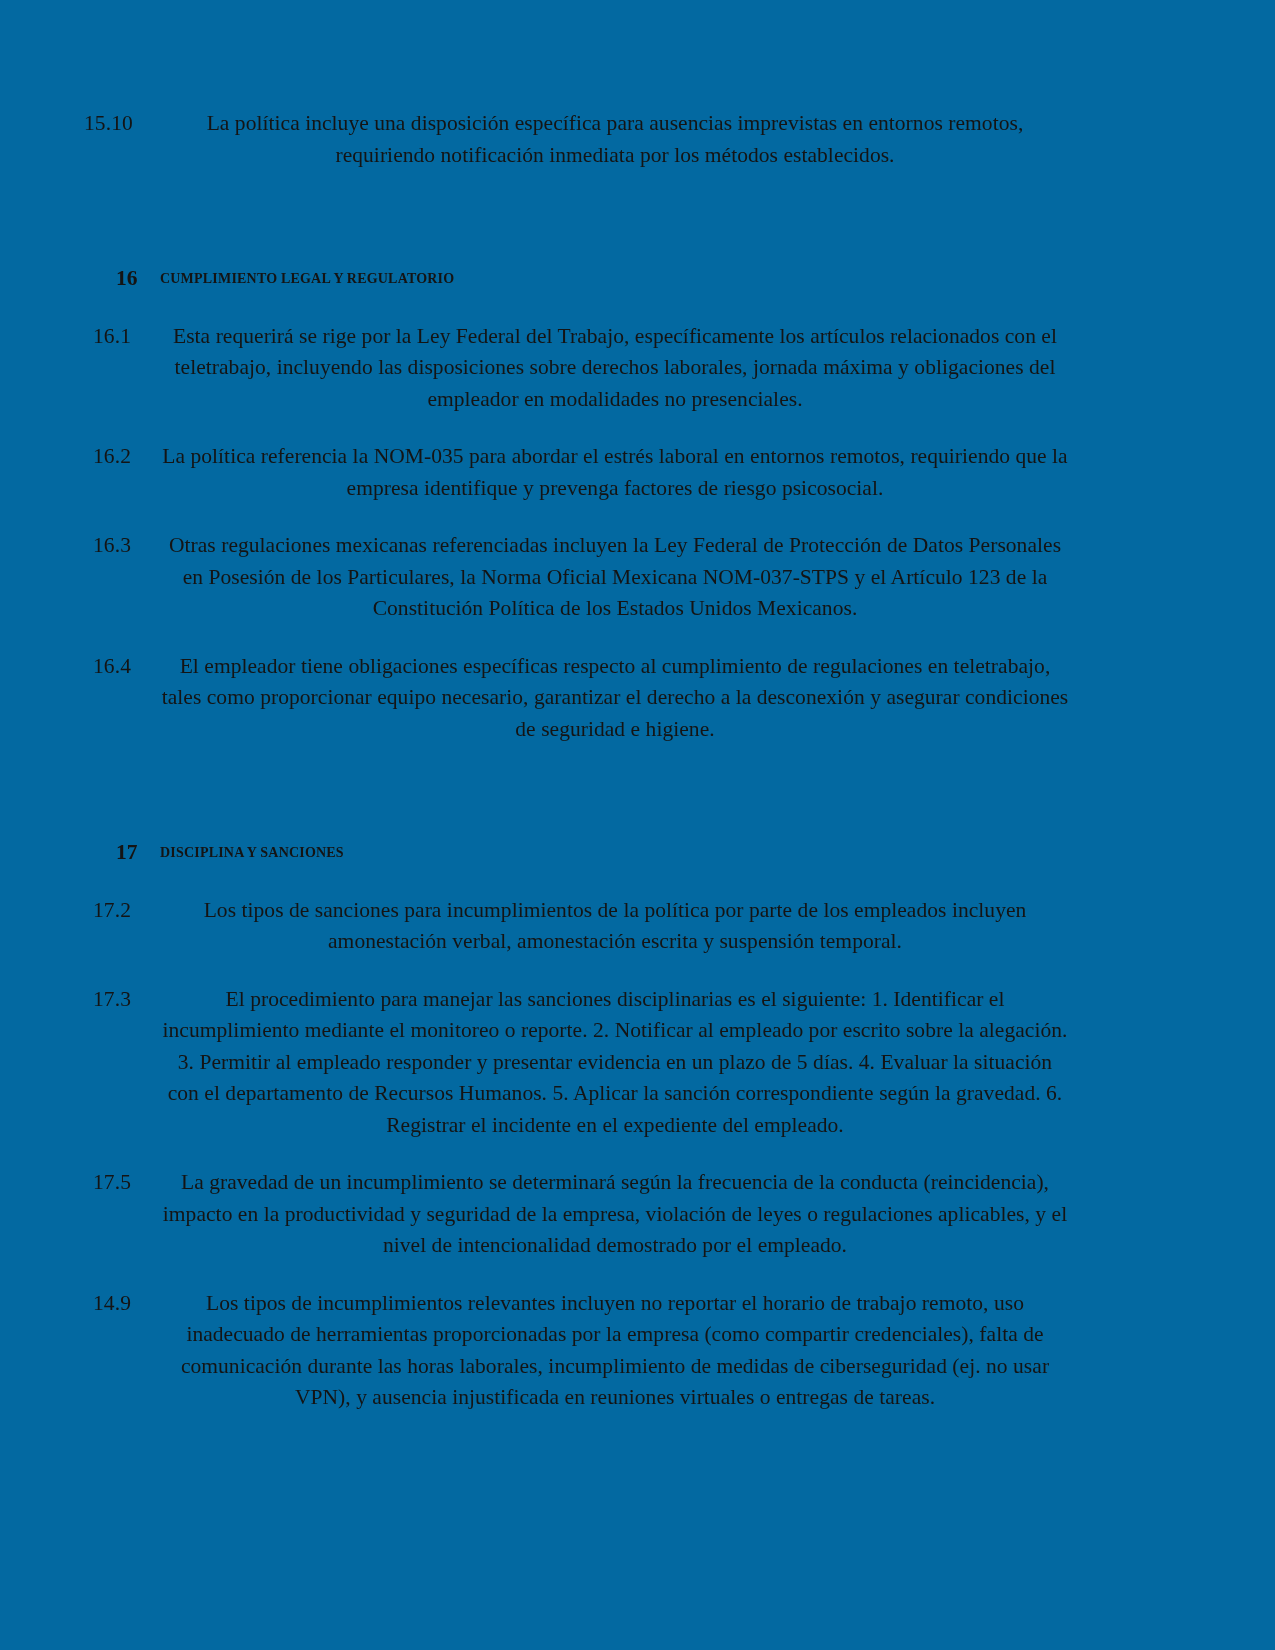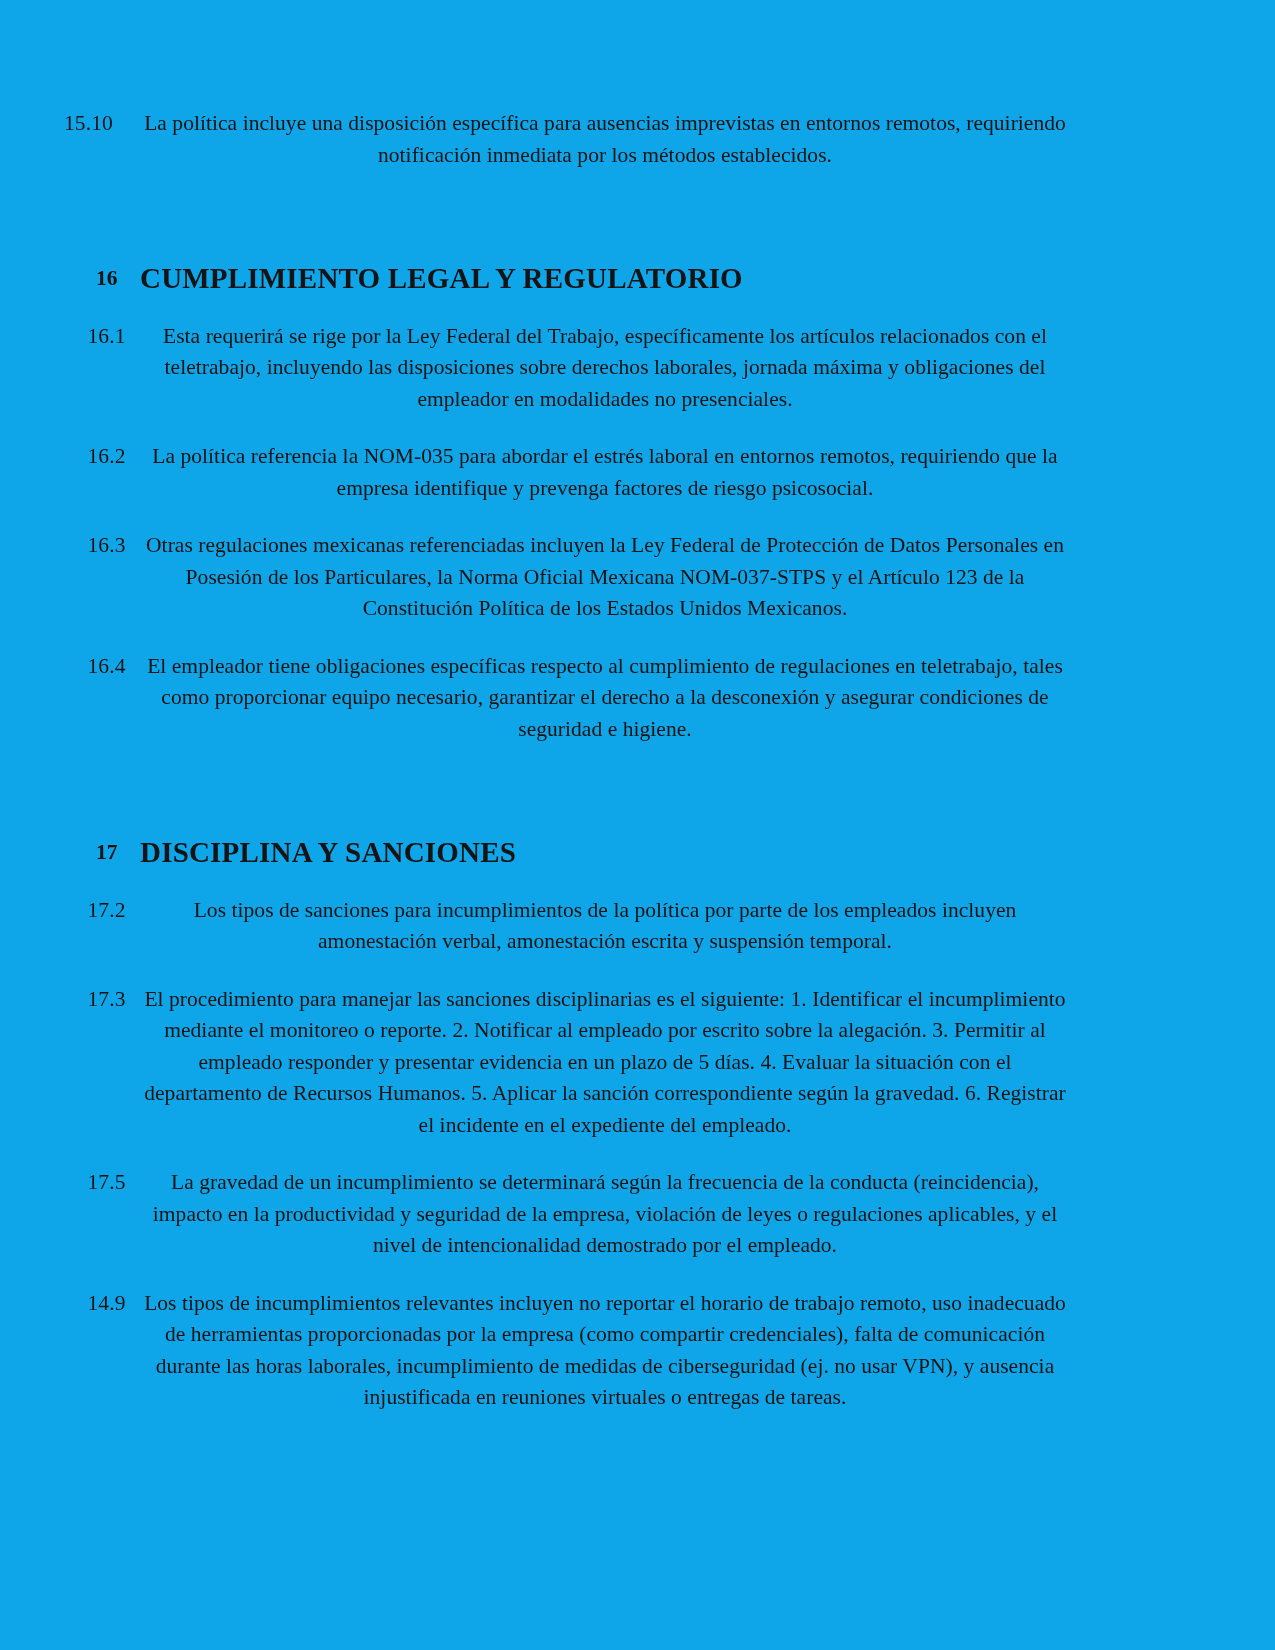--- a/index.html
+++ b/index.html
@@ -13,43 +13,42 @@
     font-family: "Liberation Serif", "DejaVu Serif", serif;
     color: #141414;
     -webkit-font-smoothing: antialiased;
   }
 
   .page {
     position: relative;
     width: 1275px;
     height: 1650px;
     box-sizing: border-box;
-    padding: 108px 205px 0 64px;
-    background: #0ea5e9;
+    padding: 108px 205px 0 84px;
+    background: #0369a1;
   }
 
   
   .clause {
     display: flex;
     align-items: flex-start;
     margin: 0 0 26px 0;
   }
   .clause .num {
     flex: 0 0 auto;
     width: 76px;
     text-align: left;
     font-size: 21.5px;
     line-height: 31.5px;
     letter-spacing: 0.1px;
     white-space: nowrap;
   }
   .clause .num.indent-1 {
     padding-left: 9px;
     width: 67px;
-    text-align: center;
   }
   .clause .body {
     flex: 1 1 auto;
     font-size: 21.5px;
     line-height: 31.5px;
     text-align: center;
     letter-spacing: 0.05px;
   }
 
   
@@ -62,21 +61,21 @@
   .section-heading .num {
     flex: 0 0 auto;
     width: 44px;
     padding-left: 32px;
     font-size: 21.5px;
     line-height: 31.5px;
     white-space: nowrap;
   }
   .section-heading .title {
     flex: 1 1 auto;
-    font-size: 29px;
+    font-size: 14px;
     line-height: 31.5px;
     letter-spacing: 0.2px;
   }
   .gap-before-section-lg { height: 62px; }
 
   b, strong { font-weight: normal; }
 </style>
 </head>
 <body>
 

